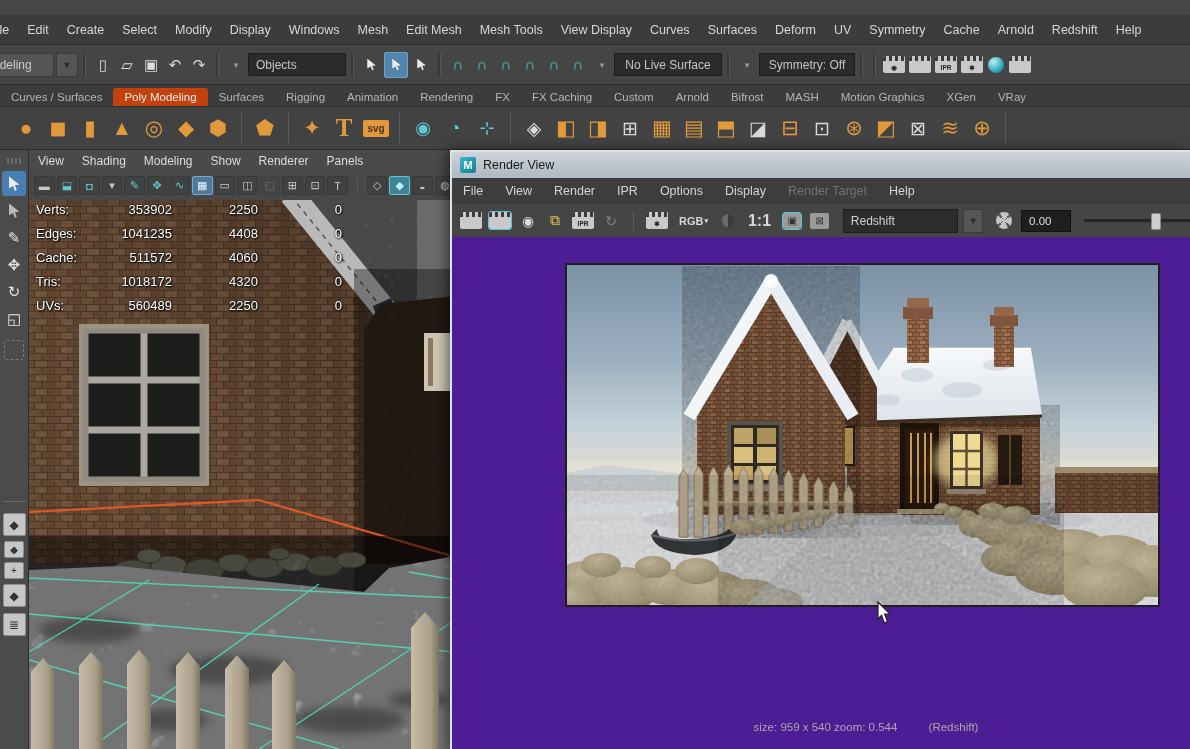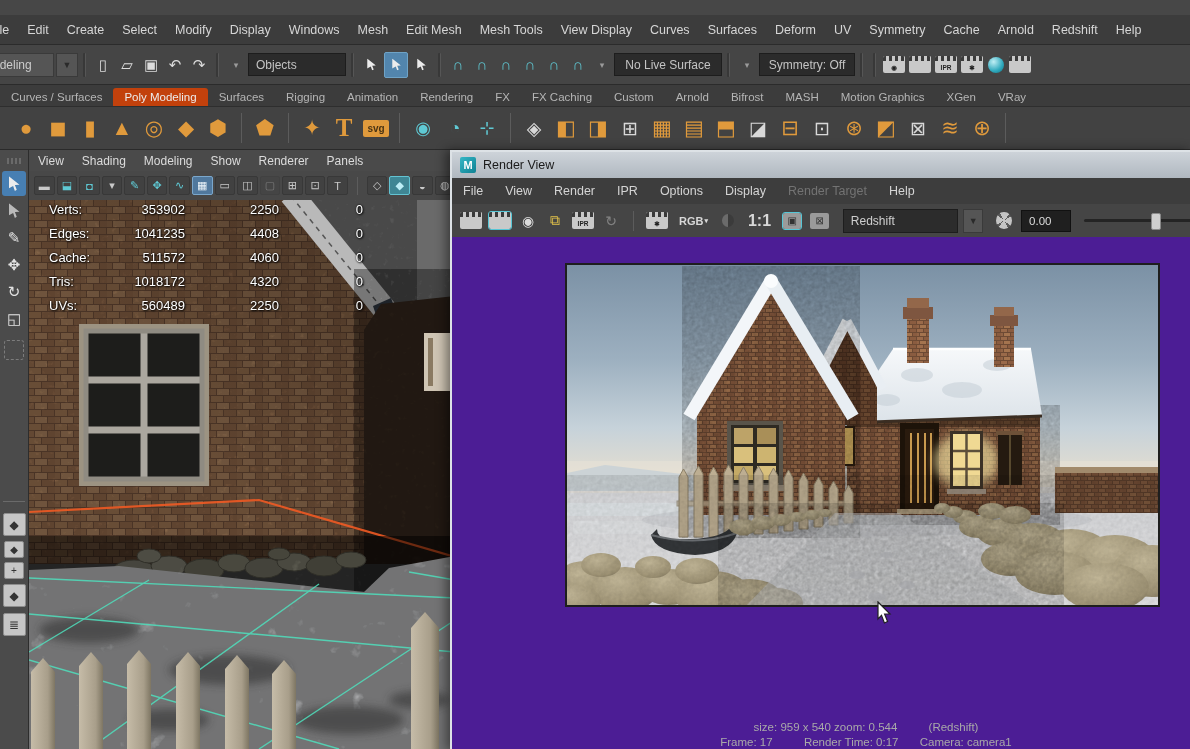--- a/index.html
+++ b/index.html
@@ -60,23 +60,23 @@
   .vp-toolbar{height:29px;background:#484848;border-bottom:1px solid #363636;display:flex;align-items:center;padding-left:5px;gap:2px}
   .vbtn{width:19px;height:17px;background:#414141;border:1px solid #383838;border-radius:2px;color:#c9c9c9;
         font-size:11px;display:flex;align-items:center;justify-content:center}
   .vbtn.active-blue{background:#50789d;border-color:#7aa7cc;color:#eaf2f8}
   .vbtn.active-teal{background:#3f8694;border-color:#63c3d2;color:#bdeef6}
   .vbtn.dim{opacity:.4}
   .vbtn.teal-g{color:#5fc9d4}
   .vp-scene{position:absolute;left:0;top:50px;width:426px;height:549px}
   .hud{position:absolute;left:0;top:52px;width:360px;color:#fff;font-size:13px;text-shadow:1px 1px 2px #000,0 0 2px #000}
   .hudrow{display:flex;margin-bottom:9px}
-  .hudrow .l{width:58px;padding-left:20px}
+  .hudrow .l{width:58px;padding-left:7px}
   .hudrow .c1{width:78px;text-align:right}
-  .hudrow .c2{width:94px;text-align:right}
+  .hudrow .c2{width:86px;text-align:right}
   .hudrow .c3{width:84px;text-align:right}
   
   .rwin{position:absolute;left:450px;top:150px;width:740px;height:599px;background:#2f2f30;
         border-left:2px solid #dde2e6;border-top:2px solid #dde2e6;box-shadow:-4px 0 10px rgba(0,0,0,.45)}
   .rw-title{height:26px;background:linear-gradient(#cdd3d9,#b0b8c0);display:flex;align-items:center;gap:7px;
             padding-left:8px;font-size:12.5px;color:#1b1b1b}
   .mlogo{width:16px;height:16px;background:linear-gradient(135deg,#35b7c6,#0f8193);color:#fff;font-weight:bold;font-size:11px;
          display:flex;align-items:center;justify-content:center;border-radius:2px}
   .rw-menus{height:26px;background:#3d3d3d;display:flex;align-items:center;color:#d4d4d4;font-size:12.5px}
   .rw-menus .mi{padding:0 11px}
@@ -698,25 +698,20 @@
               <ellipse cx="310" cy="332" rx="9" ry="4"></ellipse>
             </g>
         </g>
         <rect y="222" width="591" height="118" filter="url(#nz2)" opacity="0.12"></rect>
       </svg>
 
       <div class="rw-status">
         <span>size: 959 x 540 zoom: 0.544</span><span class="gap28"></span>
         <span>(Redshift)</span>
       </div>
-      <div class="rw-status rw-status2">
-        <span>Frame: 17</span><span class="gap28"></span>
-        <span>Render Time: 0:17</span><span class="gap18"></span>
-        <span>Camera: camera1</span>
-      </div>
     </div>
   </div>
 
   <div class="cursor">
     <svg width="18" height="26" viewBox="0 0 18 26">
       <path d="M1,1 L13,13 L7.6,13 L10.6,20.5 L7.4,22 L4.5,14.4 L1,18 Z" fill="#fff" stroke="#222" stroke-width="1.2"></path>
     </svg>
   </div>
 </div>
 

